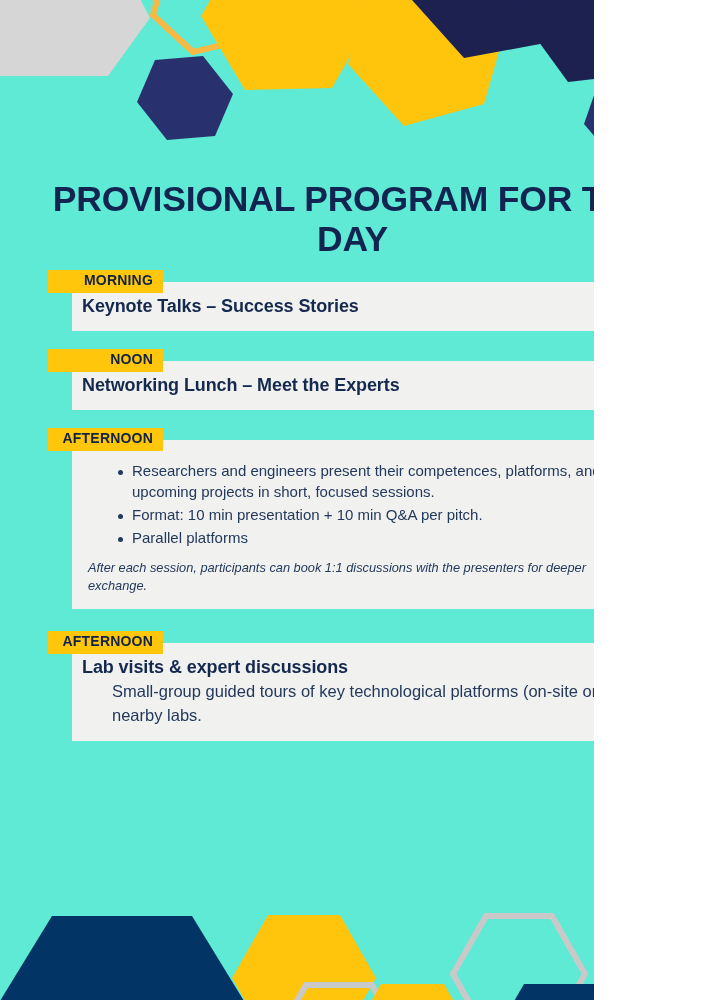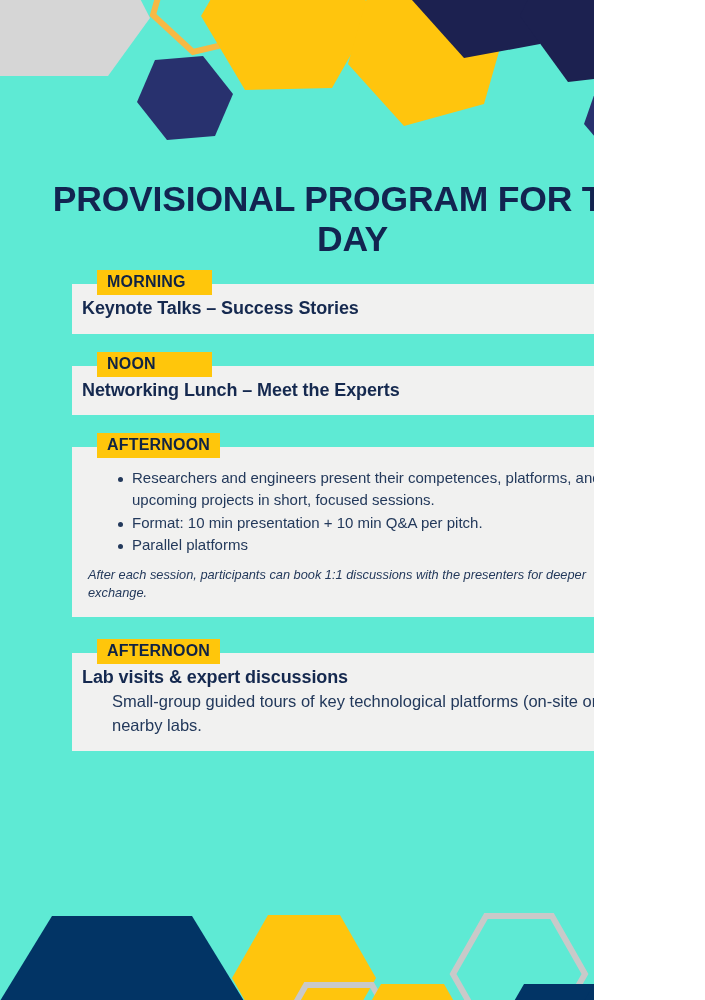--- a/index.html
+++ b/index.html
@@ -51,30 +51,30 @@
     top: 270px;
     left: 0;
     width: 705px;
   }
 
   .block { position: relative; }
 
   .badge {
     position: relative;
     z-index: 2;
-    margin-left: 97px;
+    margin-left: 48px;
     display: inline-block;
     min-width: 115px;
     padding: 2px 10px 3px;
     background: #FFC60B;
     color: #102344;
-    font-size: 16px;
+    font-size: 14px;
     font-weight: 700;
     letter-spacing: 0.2px;
-    text-align: left;
+    text-align: right;
     line-height: 1.25;
     font-family: "Liberation Sans", sans-serif;
   }
 
   .card {
     position: relative;
     margin-left: 72px;
     margin-top: -11px;
     width: 565px;
     background: #F1F1F0;

